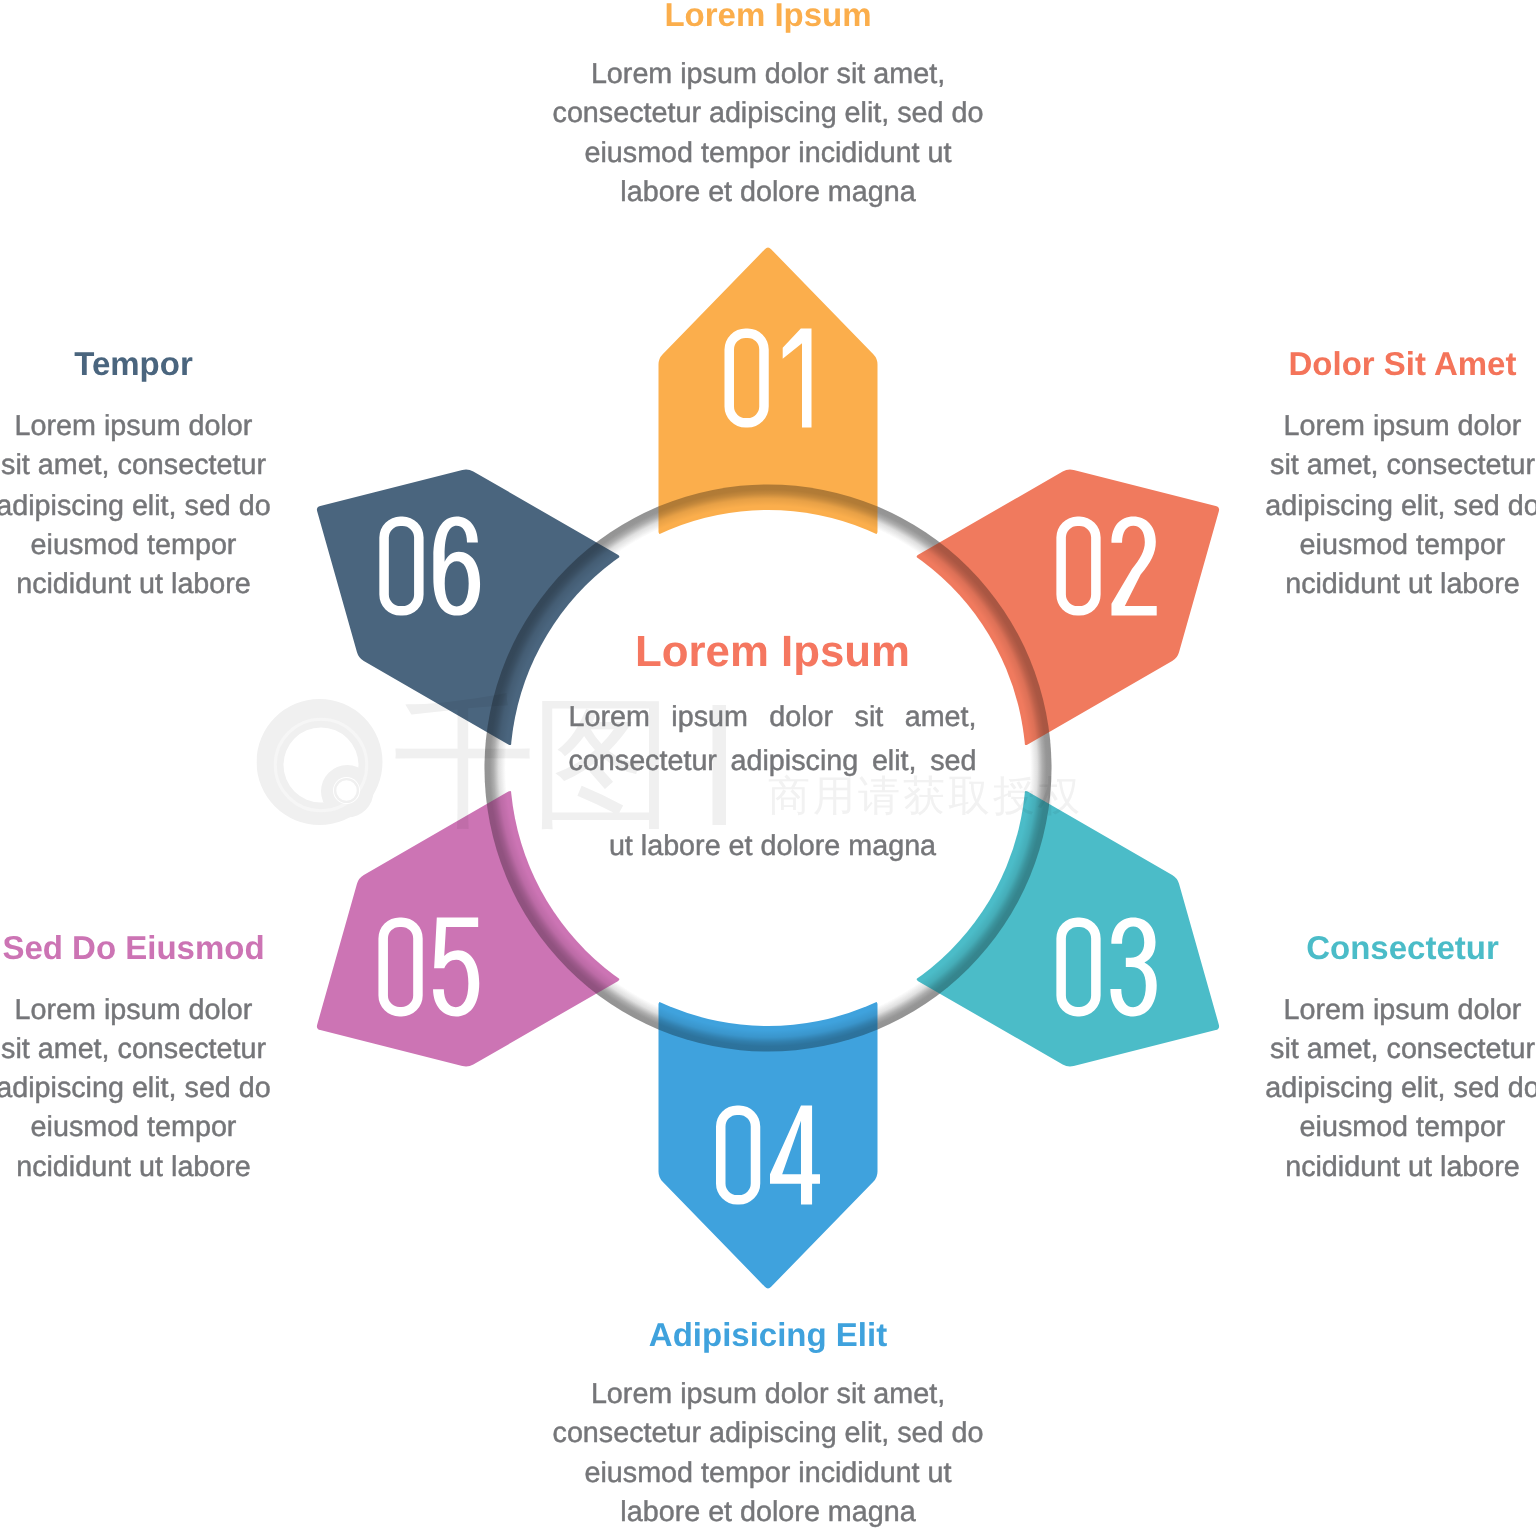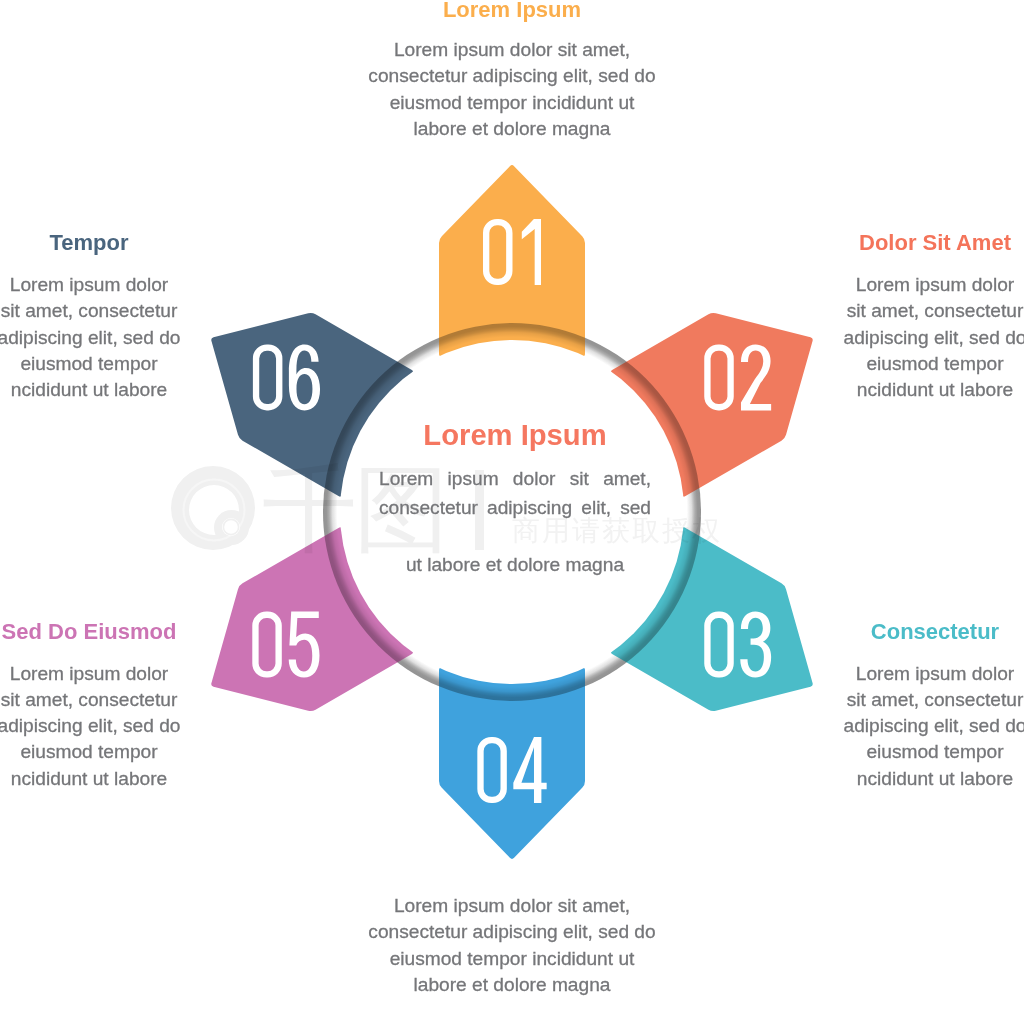--- a/index.html
+++ b/index.html
@@ -115,20 +115,21 @@
     <div class="t" style="color:#F4745A;">Dolor Sit Amet</div>
     <div class="p" style="margin-top:17px;">Lorem ipsum dolor<br>sit amet, consectetur<br>adipiscing elit, sed do<br>eiusmod tempor<br>ncididunt ut labore</div>
   </div>
 
   <div class="blk" style="left:735px;top:619.5px;width:400px;">
     <div class="t" style="color:#4BBCC8;">Consectetur</div>
     <div class="p" style="margin-top:17px;">Lorem ipsum dolor<br>sit amet, consectetur<br>adipiscing elit, sed do<br>eiusmod tempor<br>ncididunt ut labore</div>
   </div>
 
   <div class="blk" style="left:312px;top:878px;width:400px;">
+    <div class="t" style="color:#3FA2DD;">Adipisicing Elit</div>
     <div class="p">Lorem ipsum dolor sit amet,<br>consectetur adipiscing elit, sed do<br>eiusmod tempor incididunt ut<br>labore et dolore magna</div>
   </div>
 
   <div class="blk" style="left:-111px;top:619.5px;width:400px;">
     <div class="t" style="color:#CC74B4;">Sed Do Eiusmod</div>
     <div class="p" style="margin-top:17px;">Lorem ipsum dolor<br>sit amet, consectetur<br>adipiscing elit, sed do<br>eiusmod tempor<br>ncididunt ut labore</div>
   </div>
 
   <div class="blk" style="left:-111px;top:231px;width:400px;">
     <div class="t" style="color:#4A657E;">Tempor</div>

